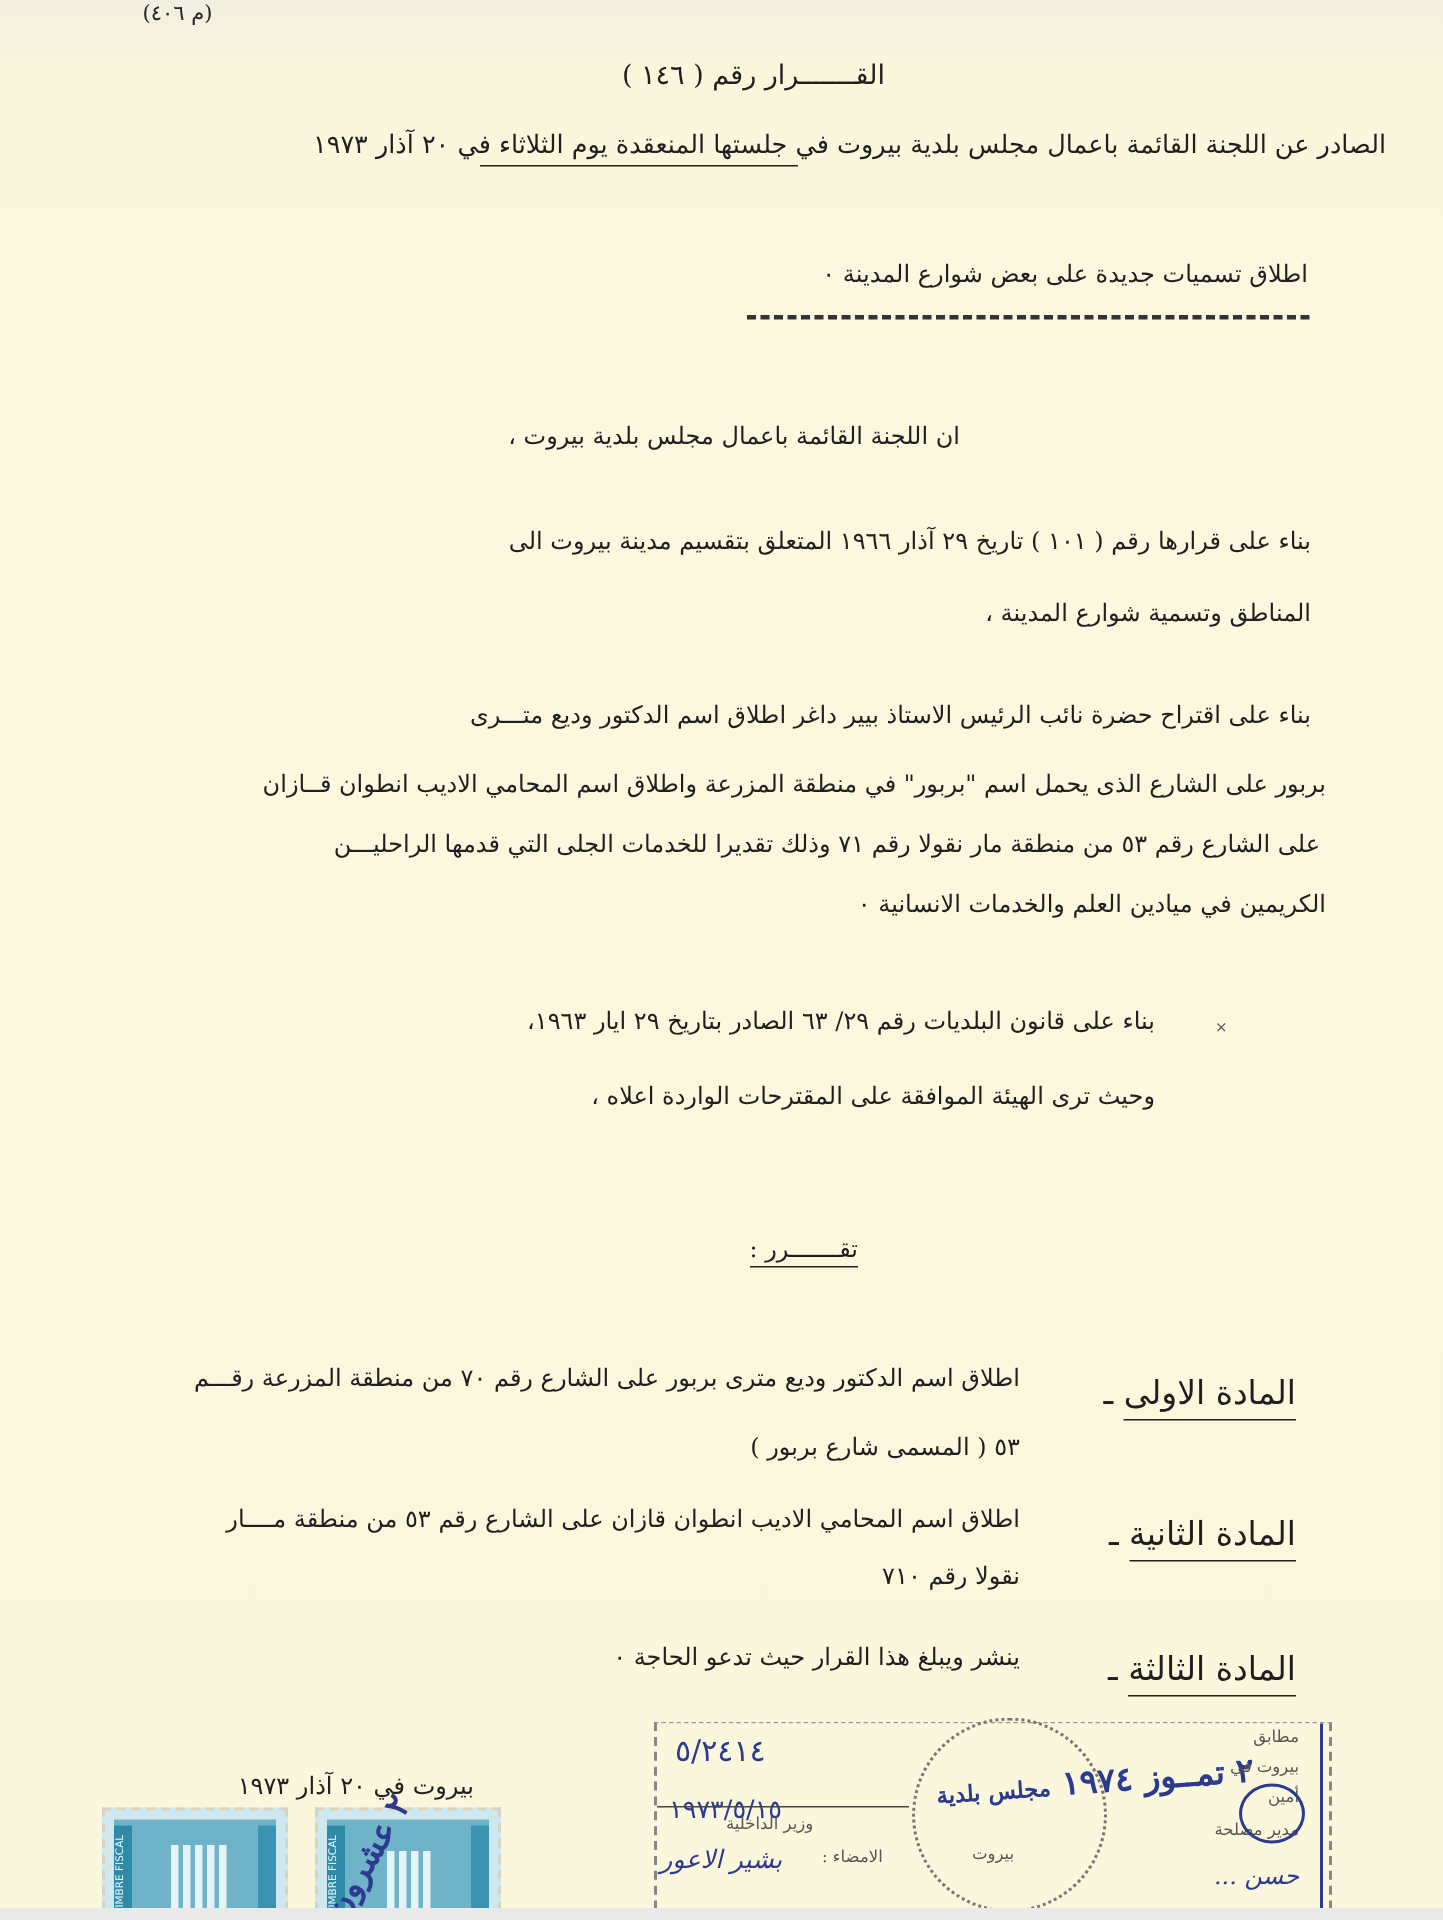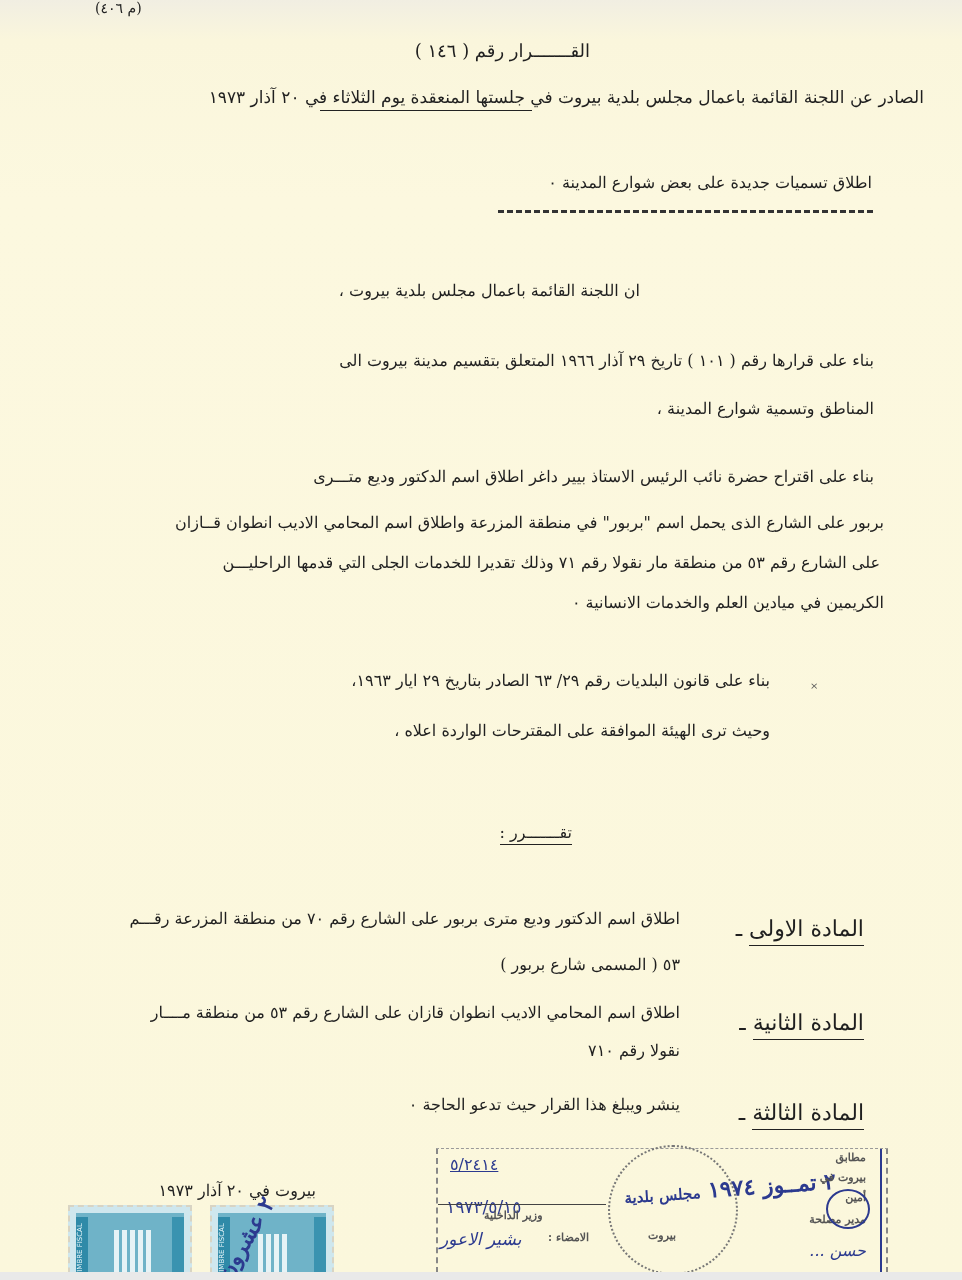--- a/index.html
+++ b/index.html
@@ -21,21 +21,21 @@
   .article-label span.u { border-bottom:1.5px solid #222; padding-bottom:4px; }
   .fiscal {
     position:absolute; top:1205px; width:120px; height:75px;
     background:#cfe7ee; border:2px dashed #d8d4c4;
   }
   .fiscal .inner { position:absolute; left:6px; top:6px; right:6px; bottom:0; background:#6fb3c8; }
   .fiscal .col { position:absolute; bottom:10px; width:5px; background:#e6f3f6; }
   .fiscal .side { position:absolute; top:4px; bottom:0; width:12px; background:#2f8aa8; color:#e9f7fa; font-size:7px; writing-mode:vertical-rl; transform:rotate(180deg); text-align:center; font-family:"DejaVu Sans",sans-serif; }
   .box-stamp { position:absolute; left:436px; top:1148px; width:448px; height:132px; border:2px dashed #888; border-top:1px dashed #999; }
   .blue { color:#2c3a8f; }
-  .small { font-size:11px; color:#555;font-weight:bold; }
+  .small { font-size:11px; color:#555; }
 </style>
 </head>
 <body>
 
 <div class="page">
 
   <div class="ref">(م ٤٠٦)</div>
 
   <div class="txt" style="right:372px; top:40px; font-size:18px;">القـــــــرار رقم ( ١٤٦ )</div>
 
@@ -102,21 +102,21 @@
       <div class="col" style="left:48px; height:38px;"></div>
       <div class="col" style="left:56px; height:38px;"></div>
       <div class="col" style="left:64px; height:38px;"></div>
       <div class="side" style="right:0; background:#3a93b0;"></div>
     </div>
   </div>
   <div class="blue" style="position:absolute; left:200px; top:1225px; font-size:22px; direction:rtl; transform:rotate(-60deg); font-weight:bold;">٢ عشرون</div>
 
   <div class="box-stamp">
     <div style="position:absolute; left:0; top:0; width:168px; height:100%;">
-      <div class="blue" style="position:absolute; left:12px; top:6px; font-size:16px; font-family:'DejaVu Sans',sans-serif; text-decoration:underline;">٥/٢٤١٤</div>
+      <div class="blue" style="position:absolute; left:12px; top:6px; font-size:20px; font-family:'DejaVu Sans',sans-serif; ">٥/٢٤١٤</div>
       <div class="blue" style="position:absolute; left:8px; top:48px; font-size:17px; font-family:'DejaVu Sans',sans-serif;">١٩٧٣/٥/١٥</div>
       <div style="position:absolute; left:0; top:55px; width:168px; border-top:1.5px solid #444;"></div>
       <div class="small" style="position:absolute; left:46px; top:60px; direction:rtl;">وزير الداخلية</div>
       <div class="small" style="position:absolute; left:110px; top:82px; direction:rtl;">الامضاء :</div>
       <div class="blue" style="position:absolute; left:2px; top:80px; font-size:17px; direction:rtl; font-style:italic;">بشير الاعور</div>
     </div>
 
     <div style="position:absolute; left:170px; top:-4px; width:126px; height:126px; border:2px dotted #777; border-radius:50%;">
       <div class="small" style="position:absolute; left:38px; top:82px; direction:rtl;">بيروت</div>
     </div>

